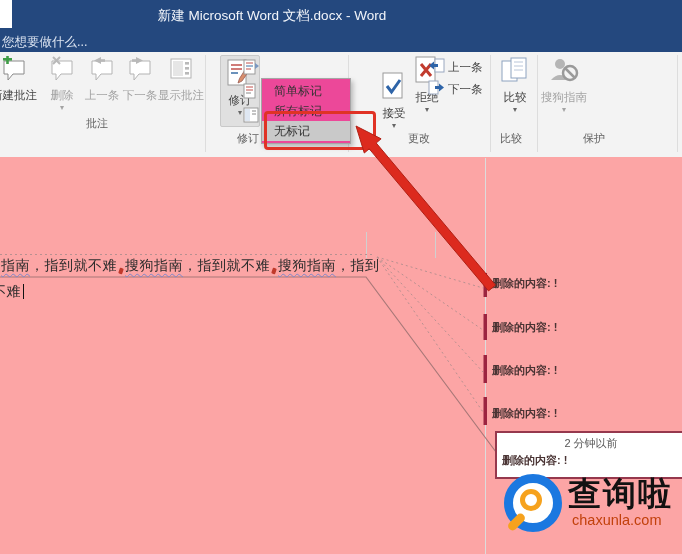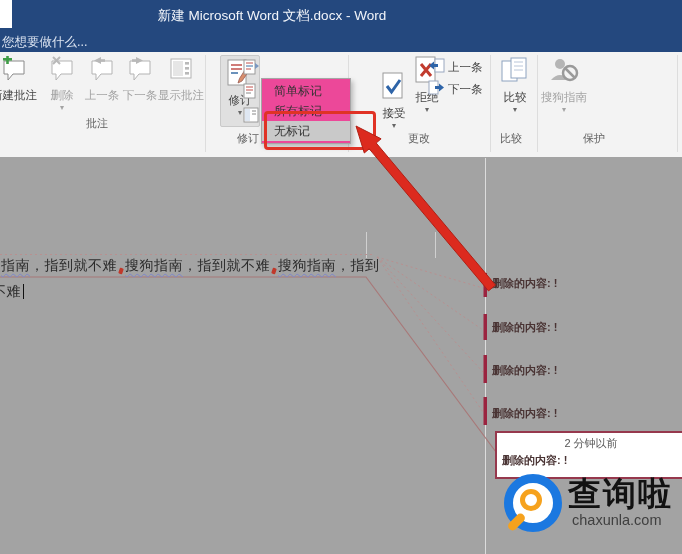--- a/index.html
+++ b/index.html
@@ -29,42 +29,42 @@
        display:flex;align-items:center;justify-content:center;font-size:8px;color:#555;}
   .trackbtn{background:#e0e0e0;border:1px solid #c9c9c9;border-radius:2px;}
   
   .menu{position:absolute;left:261px;top:78px;width:88px;background:#ec4899;
        border:1px solid #a5a5a5;box-shadow:2px 3px 5px rgba(0,0,0,.25);z-index:30;padding:2px 0;}
   .menu .mi{height:20px;line-height:20px;padding-left:12px;font-size:12px;color:#333;white-space:nowrap;}
   .menu .mi.hl{background:#c9c9c9;}
   .redbox{position:absolute;left:264px;top:111px;width:106px;height:33px;border:3px solid #e03225;
        border-radius:4px;z-index:40;}
   
-  .doc{position:absolute;left:0;top:157px;width:682px;height:397px;background:#a3a3a3;}
+  .doc{position:absolute;left:0;top:157px;width:682px;height:397px;background:#fca5a5;}
   .docline{position:absolute;font-size:14px;letter-spacing:.5px;color:#2b2b2b;white-space:nowrap;z-index:10;}
   .wavy{text-decoration:underline wavy #8087c8 1px;text-underline-offset:3px;}
   .delmark{display:inline-block;width:4px;height:6px;background:#c0392b;margin:0 2px;
        transform:rotate(18deg);vertical-align:-4px;border-radius:1px;}
   .caret-i{display:inline-block;width:1px;height:15px;background:#111;margin-left:2px;vertical-align:-3px;}
   .balloon{position:absolute;left:492px;width:160px;font-size:11px;font-weight:bold;
        color:#4a3434;white-space:nowrap;z-index:10;}
   .selballoon{position:absolute;left:495px;top:431px;width:188px;height:44px;background:#fff;
        border:2px solid #96384d;z-index:12;}
   .selballoon .time{text-align:center;font-size:11px;color:#555;margin-top:3px;}
   .selballoon .txt{font-size:11px;font-weight:bold;color:#4a3434;padding-left:5px;margin-top:2px;white-space:nowrap;}
   
   .logo{position:absolute;z-index:15;}
   .logo .ring{position:absolute;left:504px;top:474px;width:40px;height:40px;border:9px solid #1b78e0;
        border-radius:50%;background:#fff;}
   .logo .oring{position:absolute;left:520px;top:489px;width:12px;height:12px;border:5px solid #f6a21d;border-radius:50%;}
   .logo .handle{position:absolute;left:512px;top:512px;width:9px;height:20px;background:#f6a21d;
        border-radius:5px;transform:rotate(45deg);}
   .logo .nm{position:absolute;left:568px;top:472px;font-size:33px;font-weight:bold;color:#121212;
        letter-spacing:2px;white-space:nowrap;}
-  .logo .dm{position:absolute;left:572px;top:512px;font-size:14.5px;color:#404040;white-space:nowrap;}
+  .logo .dm{position:absolute;left:572px;top:512px;font-size:14.5px;color:#c2410c;white-space:nowrap;}
   svg.overlay{position:absolute;left:0;top:0;pointer-events:none;}
   #doclines{z-index:5;} #arrowlayer{z-index:60;}
 </style>
 </head>
 <body>
 
 <div id="app">
 
   <div class="titlebar">
     <span>新建 Microsoft Word 文档.docx - Word</span>

